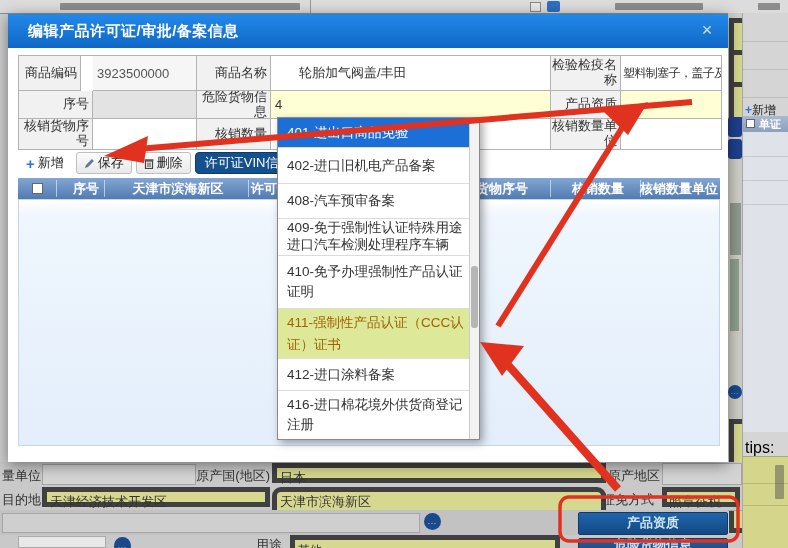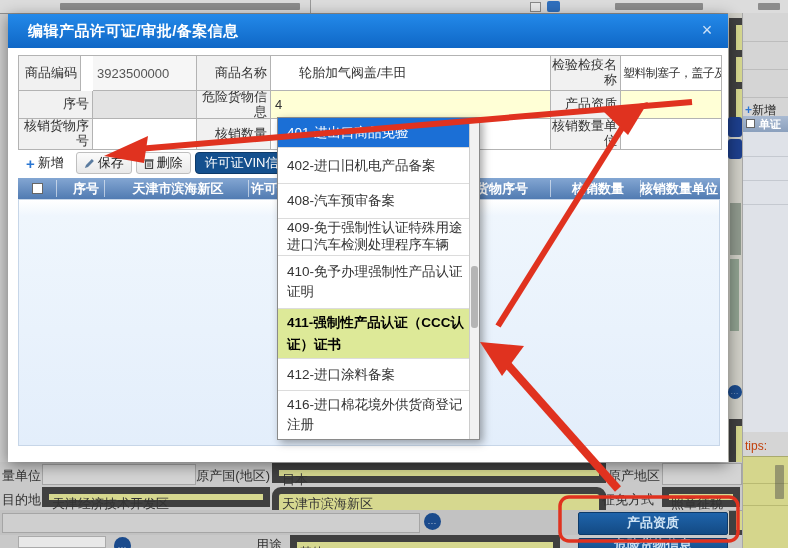--- a/index.html
+++ b/index.html
@@ -3,21 +3,21 @@
 <meta charset="utf-8">
 <style>
   html,body{margin:0;padding:0;background:#9a9a9a;}
   #stage{position:relative;width:788px;height:548px;overflow:hidden;
          font-family:"Liberation Sans","DejaVu Sans",sans-serif;background:#cfcfcf;}
   .abs{position:absolute;}
   
   .topstrip{left:0;top:0;width:788px;height:13px;background:#dcdcdc;border-bottom:1px solid #8f8f8f;}
   .smudge{background:#4a4a4a;opacity:.55;border-radius:1px;}
   .bg-label{font-size:13px;color:#333;white-space:nowrap;overflow:hidden;}
-  .olive{background:#d6d88f;border:7px solid #404040;}
+  .olive{background:#d6d88f;border:5px solid #404040;}
   .gray-field{background:#d4d4d4;border:1px solid #a5a5a5;}
   .bg-row{background:#c9c9c9;border-bottom:1px solid #a5a5a5;}
   .navy-btn{background:linear-gradient(#1f64ab,#134a84);color:#cfe4f5;font-size:13px;font-weight:bold;
             text-align:center;border:1px solid #0d3a69;border-radius:2px;line-height:19px;cursor:pointer;}
   .dot-circle{background:#1a4a8c;border-radius:50%;color:#fff;font-size:7px;line-height:17px;
               text-align:center;letter-spacing:1px;cursor:pointer;}
   .rp-line{background:#bdbdbd;height:1px;}
   
   .modal{left:8px;top:14px;width:720px;height:448px;background:#ffffff;
          box-shadow:0 3px 14px rgba(0,0,0,.45);z-index:10;}
@@ -43,21 +43,21 @@
   .tbody{left:10px;top:185px;width:702px;height:247px;
          background:linear-gradient(#ffffff 0px,#eff6fd 16px,#e3eefb 100%);border:1px solid #c7d6e8;box-sizing:border-box;}
   .chk{box-sizing:border-box;background:#fff;border:1px solid #666;}
   
   .dropdown{left:277px;top:117px;width:201px;background:#fff;border:1px solid #8a8a8a;
             box-shadow:3px 3px 8px rgba(0,0,0,.35);z-index:20;}
   .dd-list{margin-right:9px;}
   .dd-item{display:flex;align-items:center;box-sizing:border-box;padding:0 4px 0 9px;
            border-bottom:1px solid #dcdcdc;font-size:13.5px;color:#333;line-height:1.3;cursor:pointer;}
   .sel-blue{background:#1b6fd6;color:#fff;}
-  .sel-green{background:#dde998;font-weight:bold;color:#000000;}
+  .sel-green{background:#dde998;font-weight:normal;color:#a16207;}
   .dd-scroll{position:absolute;right:0;top:0;bottom:0;width:9px;background:#f2f2f2;border-left:1px solid #cccccc;}
   .dd-thumb{position:absolute;left:1px;width:7px;background:#b5b5b5;border-radius:3px;}
   
   #anno{position:absolute;left:0;top:0;z-index:40;pointer-events:none;}
 </style>
 </head>
 <body>
 
 <div id="stage">
 
@@ -90,21 +90,21 @@
     <div class="abs" style="left:2px;top:89px;font-size:12px;color:#222;white-space:nowrap;"><span style="color:#2a76d2;font-weight:bold;">+</span><span>新增</span></div>
     <div class="abs" style="left:0;top:103px;width:46px;height:16px;background:linear-gradient(#a9bad2,#8ba0bd);">
       <div class="chk abs" style="left:3px;top:3px;width:9px;height:9px;"></div>
       <span style="position:absolute;left:16px;top:1px;color:#fff;font-size:11px;font-weight:bold;">单证</span>
     </div>
     <div class="abs" style="left:0;top:119px;width:46px;height:300px;background:#dfe2e8;">
       <div class="abs" style="left:0;top:24px;width:46px;height:1px;background:#c5c9d0;"></div>
       <div class="abs" style="left:0;top:48px;width:46px;height:1px;background:#c5c9d0;"></div>
       <div class="abs" style="left:0;top:72px;width:46px;height:1px;background:#c5c9d0;"></div>
     </div>
-    <div class="abs" style="left:2px;top:426px;font-size:12px;color:#c2410c;">tips:</div>
+    <div class="abs" style="left:2px;top:426px;font-size:16px;color:#000000;">tips:</div>
     <div class="abs" style="left:0;top:443px;width:46px;height:92px;background:#d5d68c;border-top:1px solid #a9aa6d;">
       <div class="abs" style="left:0;top:26px;width:46px;height:1px;background:#b9ba72;"></div>
       <div class="abs" style="left:0;top:48px;width:46px;height:1px;background:#b9ba72;"></div>
       <div class="abs smudge" style="left:32px;top:8px;width:9px;height:34px;opacity:.45;"></div>
     </div>
   </div>
 
   <div class="abs bg-row" style="left:0;top:462px;width:742px;height:24px;">
     <span class="abs bg-label" style="left:2px;top:5px;">量单位</span>
     <div class="abs gray-field" style="left:42px;top:2px;width:152px;height:19px;"></div>

